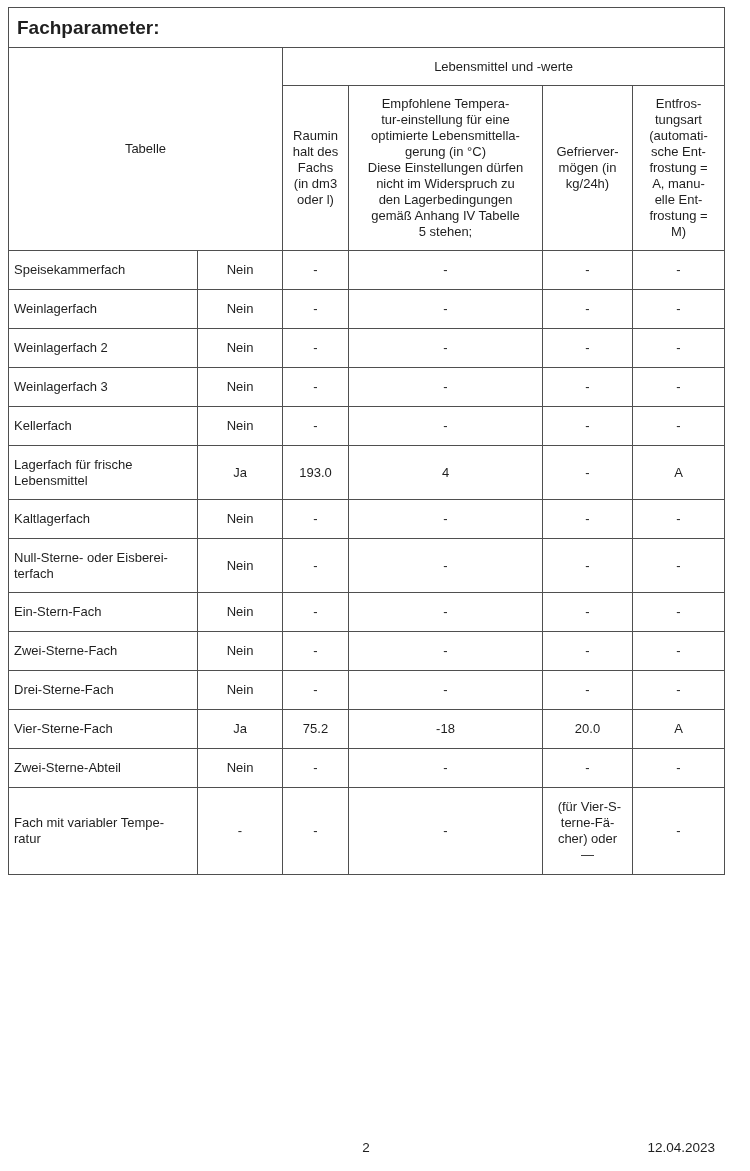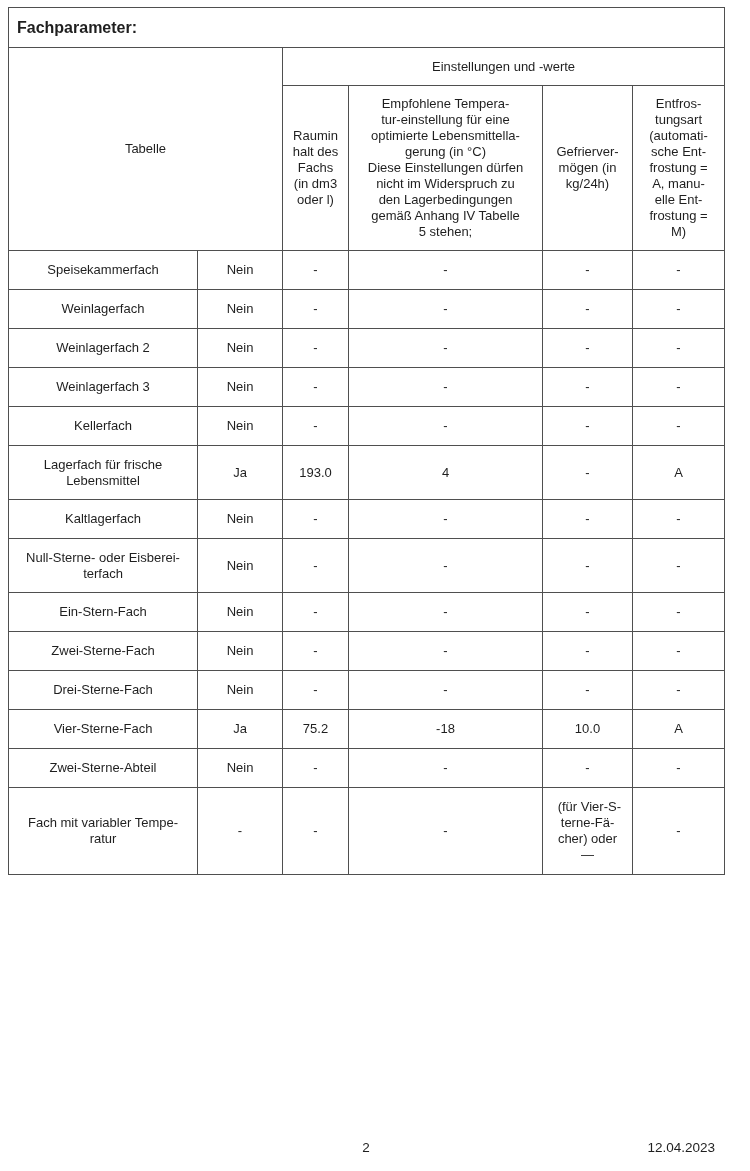--- a/index.html
+++ b/index.html
@@ -30,29 +30,29 @@
   }
   table.fach td {
     border: 1px solid #4f4f4f;
     padding: 3px 5px;
     vertical-align: middle;
     white-space: pre-line;
     overflow: hidden;
   }
   tr.title-row td {
     font-weight: bold;
-    font-size: 16px;
+    font-size: 19px;
     text-align: left;
     padding-left: 8px;
     height: 33px;
   }
   td.center { text-align: center; }
   td.left   { text-align: center; }
   td.vtop   { vertical-align: top; padding-top: 8px; }
-  td.name-cell { text-align: center; padding-left: 8px; }
+  td.name-cell { text-align: left; padding-left: 8px; }
   tr.group-row  { height: 38px; }
   tr.subhead-row { height: 165px; }
   tr.r39 { height: 39px; }
   tr.r54 { height: 54px; }
   tr.r87 { height: 87px; }
   .footer {
     position: absolute;
     top: 1140px;
     left: 8px;
     width: 716px;
@@ -82,21 +82,21 @@
       <col style="width:194px">
       <col style="width:90px">
       <col style="width:92px">
     </colgroup>
     <tbody>
       <tr class="title-row">
         <td colspan="6">Fachparameter:</td>
       </tr>
       <tr class="group-row">
         <td colspan="2" rowspan="2" class="center">Tabelle</td>
-        <td colspan="4" class="center">Einstellungen und -werte</td>
+        <td colspan="4" class="center">Lebensmittel und -werte</td>
       </tr>
       <tr class="subhead-row">
         <td class="center vtop">Raumin
 halt des
 Fachs
 (in dm3
 oder l)</td>
         <td class="center vtop">Empfohlene Tempera-
 tur-einstellung für eine
 optimierte Lebensmittella-
@@ -208,21 +208,21 @@
         <td class="center">-</td>
         <td class="center">-</td>
         <td class="center">-</td>
         <td class="center">-</td>
       </tr>
       <tr class="r39">
         <td class="name-cell">Vier-Sterne-Fach</td>
         <td class="center">Ja</td>
         <td class="center">75.2</td>
         <td class="center">-18</td>
-        <td class="center">10.0</td>
+        <td class="center">20.0</td>
         <td class="center">A</td>
       </tr>
       <tr class="r39">
         <td class="name-cell">Zwei-Sterne-Abteil</td>
         <td class="center">Nein</td>
         <td class="center">-</td>
         <td class="center">-</td>
         <td class="center">-</td>
         <td class="center">-</td>
       </tr>

